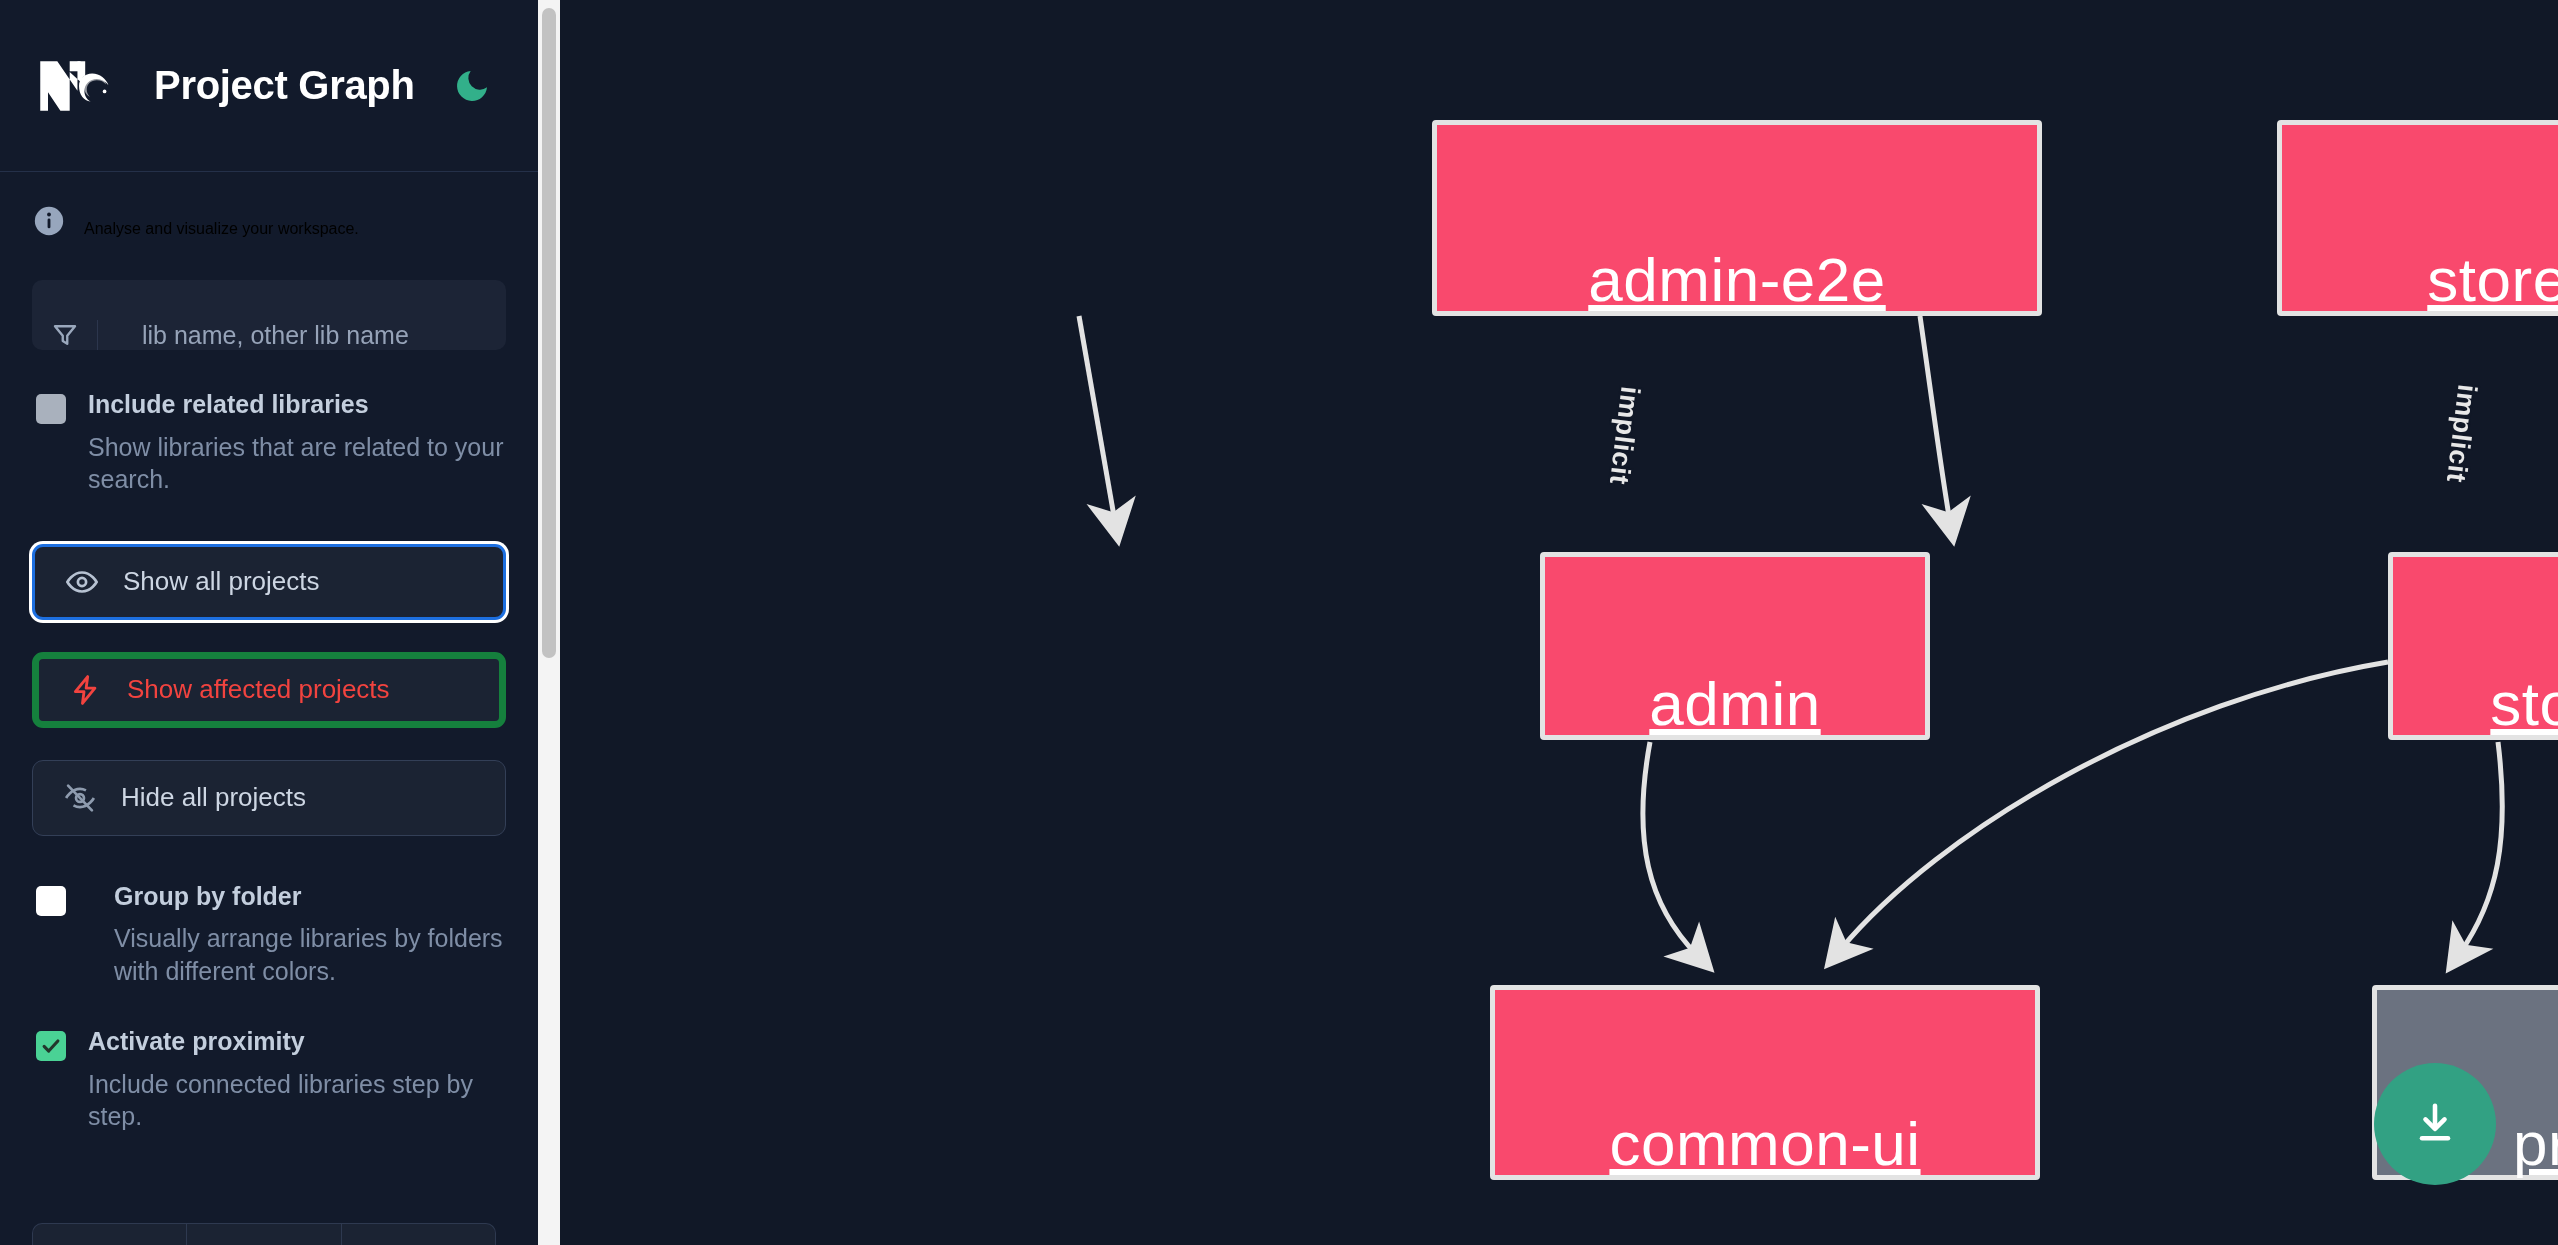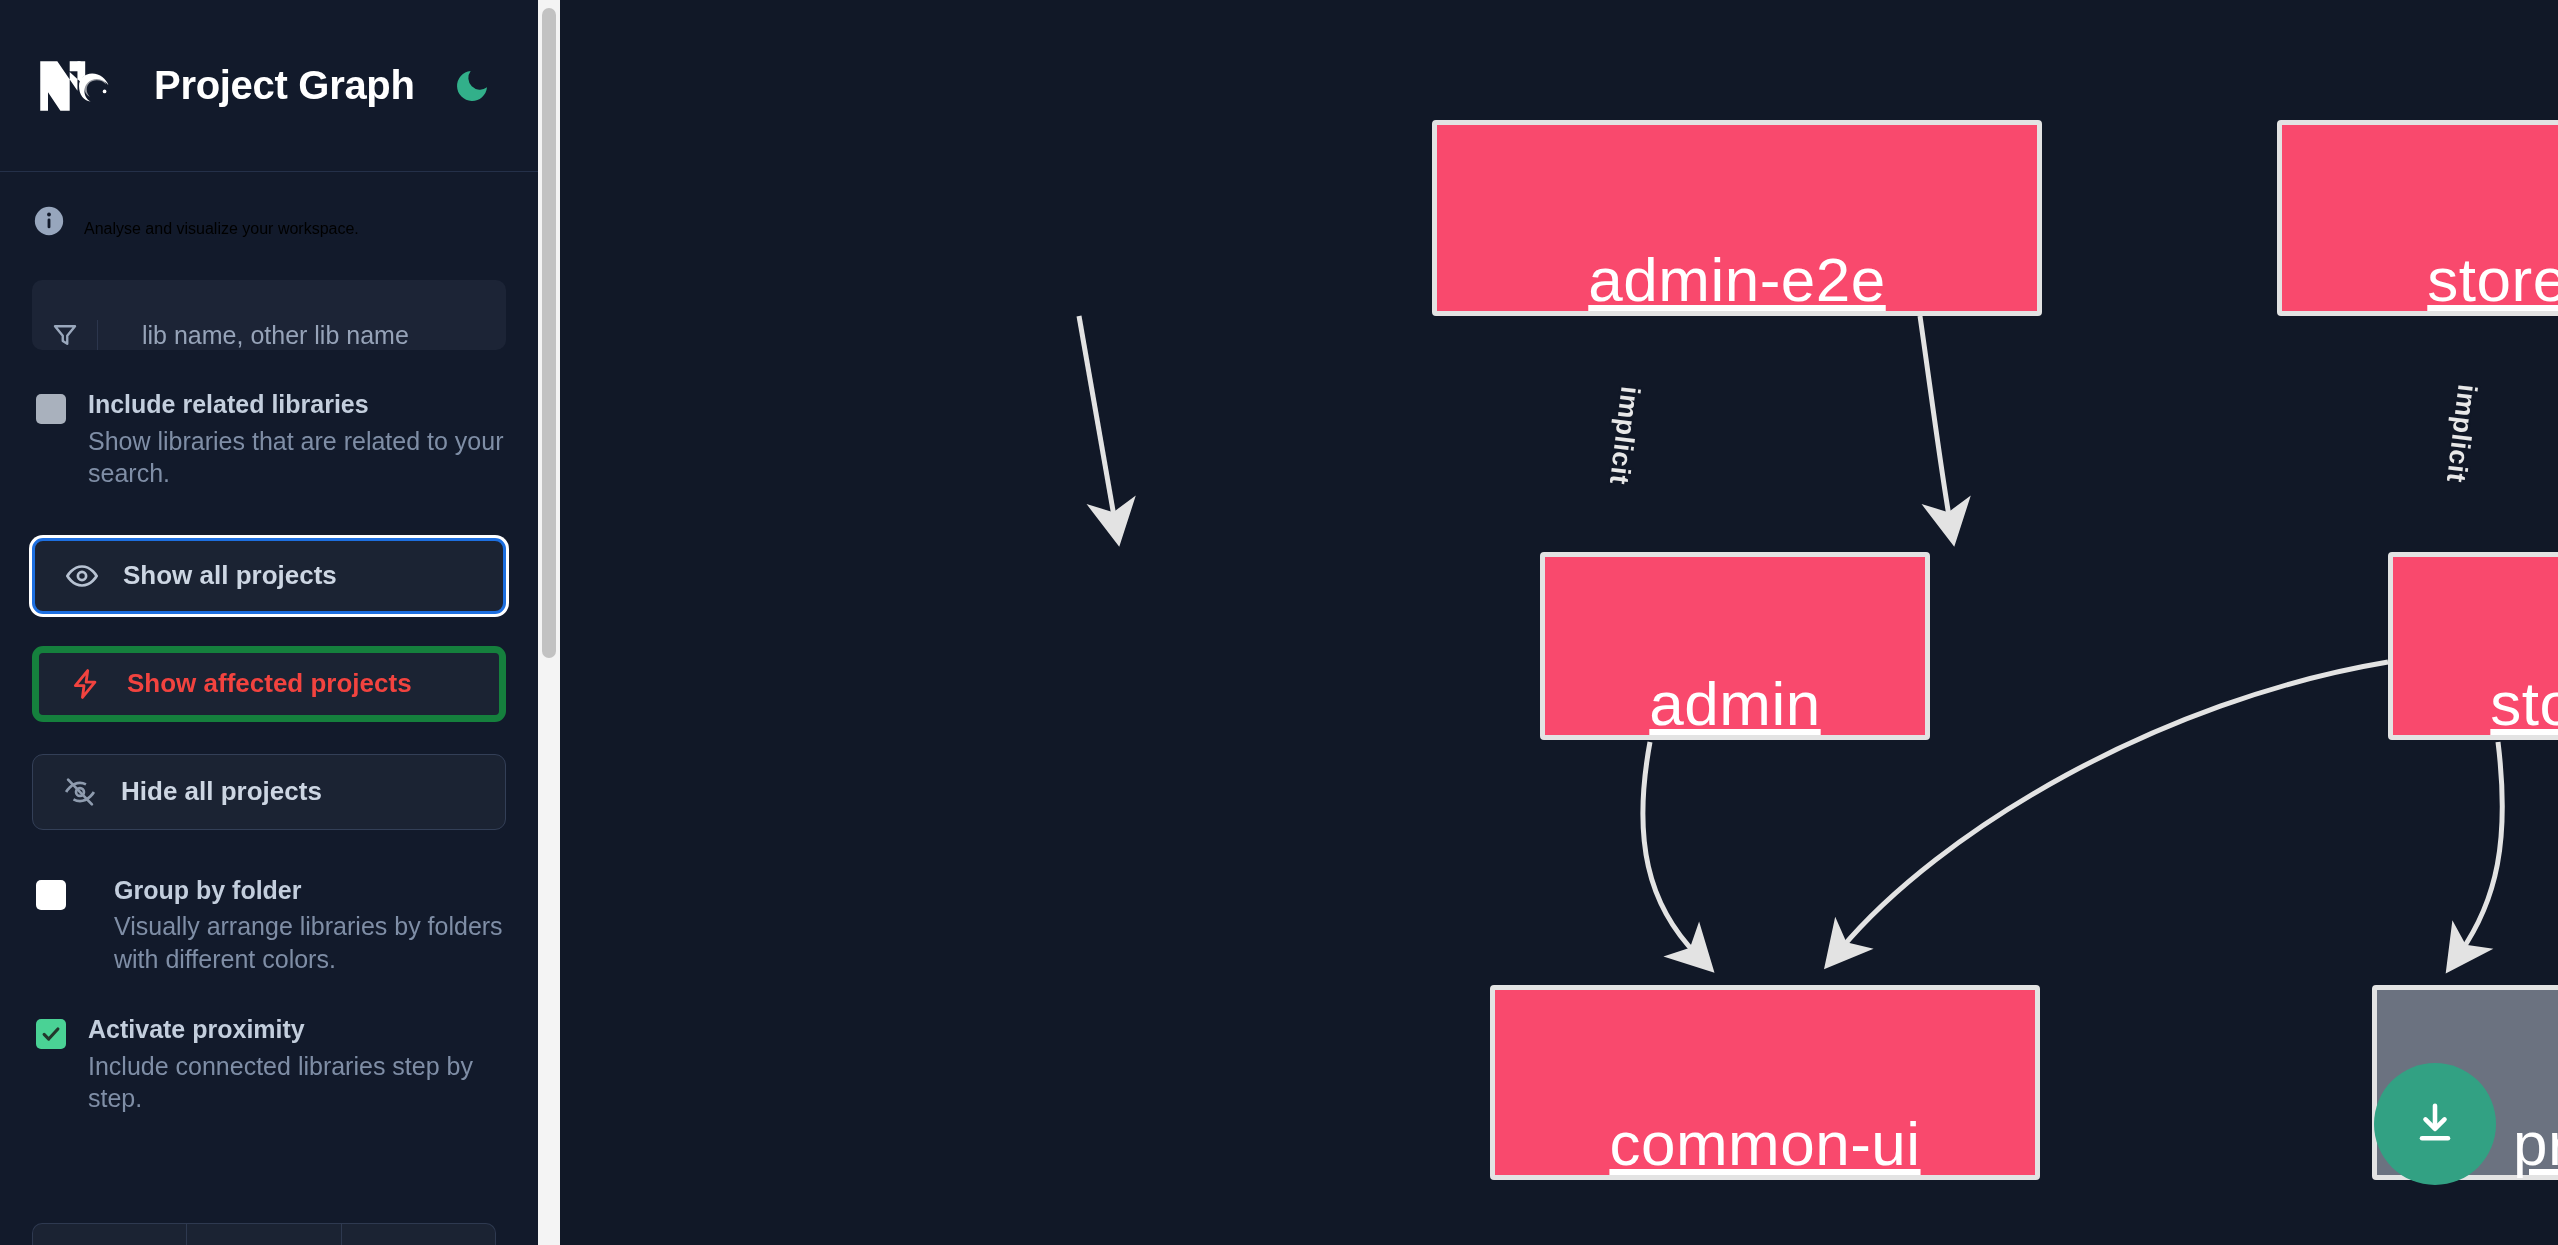--- a/index.html
+++ b/index.html
@@ -85,37 +85,37 @@
   .cbox.grey  { background: #a9b1bd; }
   .cbox.white { background: #ffffff; }
   .cbox.green { background: #4ad295; }
   .check-text { margin-left: 22px; }
   .check-label {
     color: #c3cedd; font-size: 25px; font-weight: 700;
     line-height: 1.18;
   }
   .check-desc {
     color: #7f8ea6; font-size: 25px; line-height: 1.3;
-    margin-top: 5px; max-width: 430px;
+    margin-top: 11px; max-width: 430px;
   }
 
   
   .btn-stack { margin-top: 48px; display: flex; flex-direction: column; gap: 32px; }
   .act-btn {
     position: relative;
     height: 76px; width: 100%;
     display: flex; align-items: center;
     gap: 24px;
     padding: 0 30px;
     border-radius: 11px;
     background: #1b2333;
     border: 1px solid #2e3950;
     color: #cdd6e3;
     font-size: 26px;
-    font-weight: 700;
+    font-weight: 400;
     cursor: pointer;
     font-family: "Liberation Sans", sans-serif;
     text-align: left;
   }
   .act-btn.focused {
     border: 3px solid #1d6fe0;
     box-shadow: 0 0 0 3px #ffffff;
   }
   .act-btn.danger { border: 7px solid #15803d; color: #f2433f; }
   .act-btn.muted  { border: 1px solid #333f57; }

